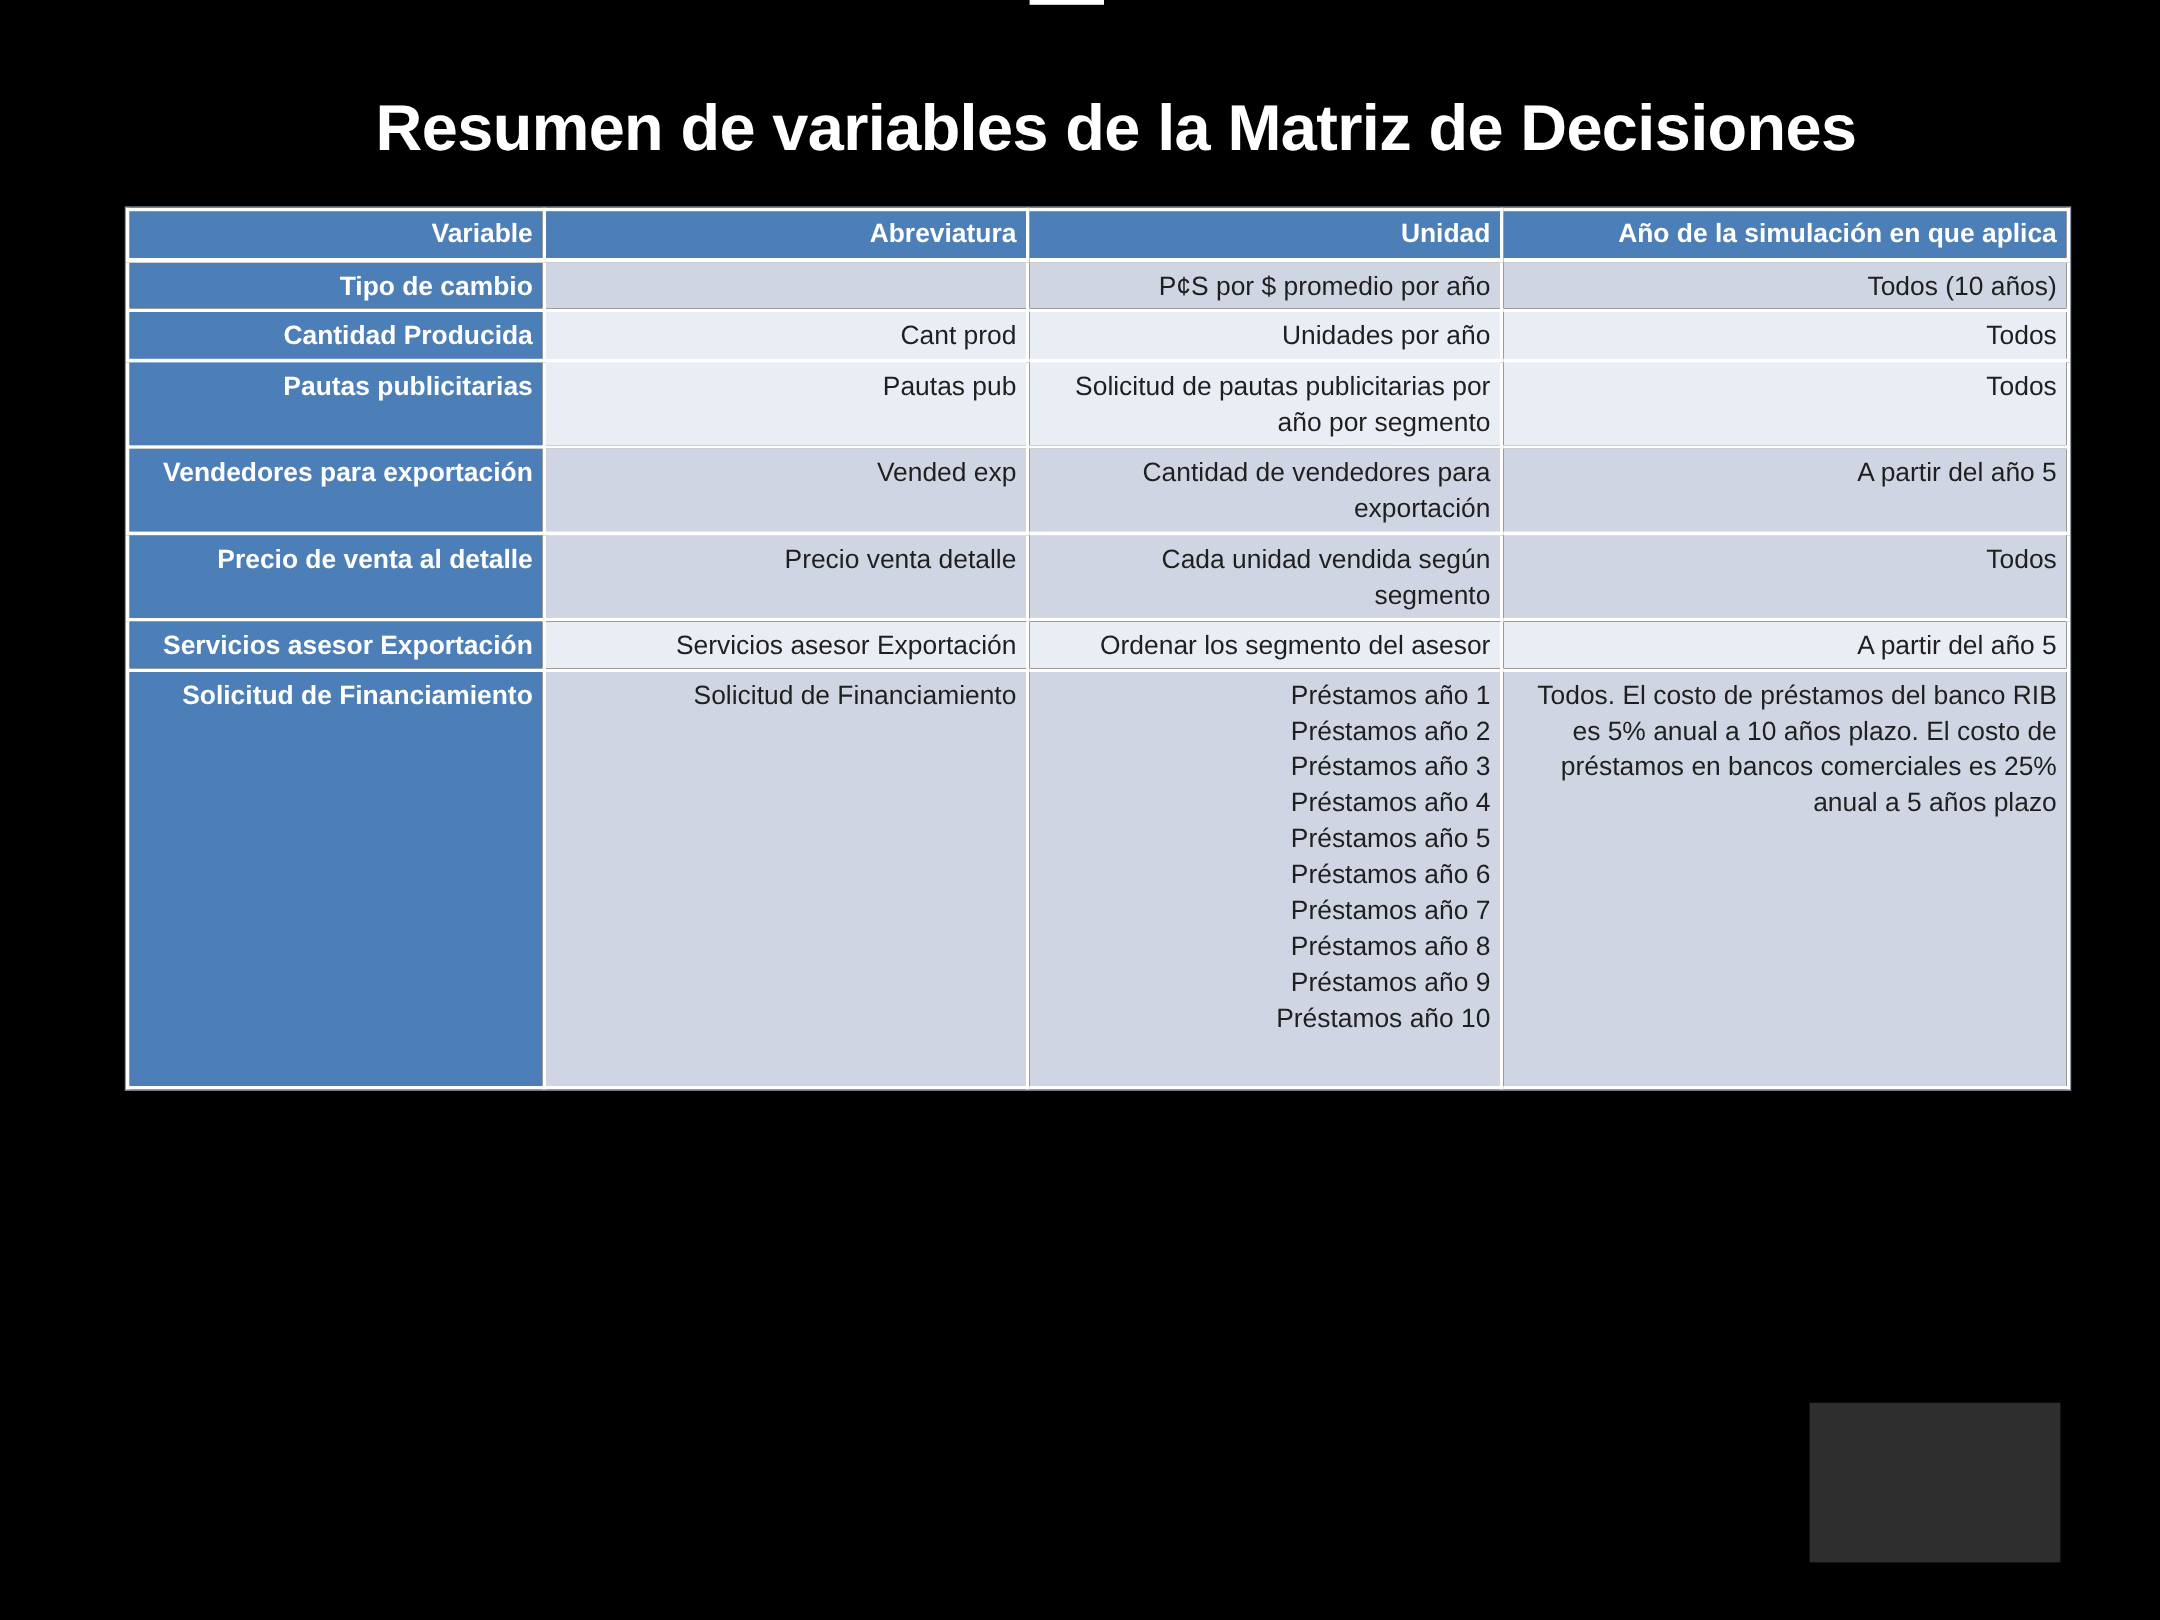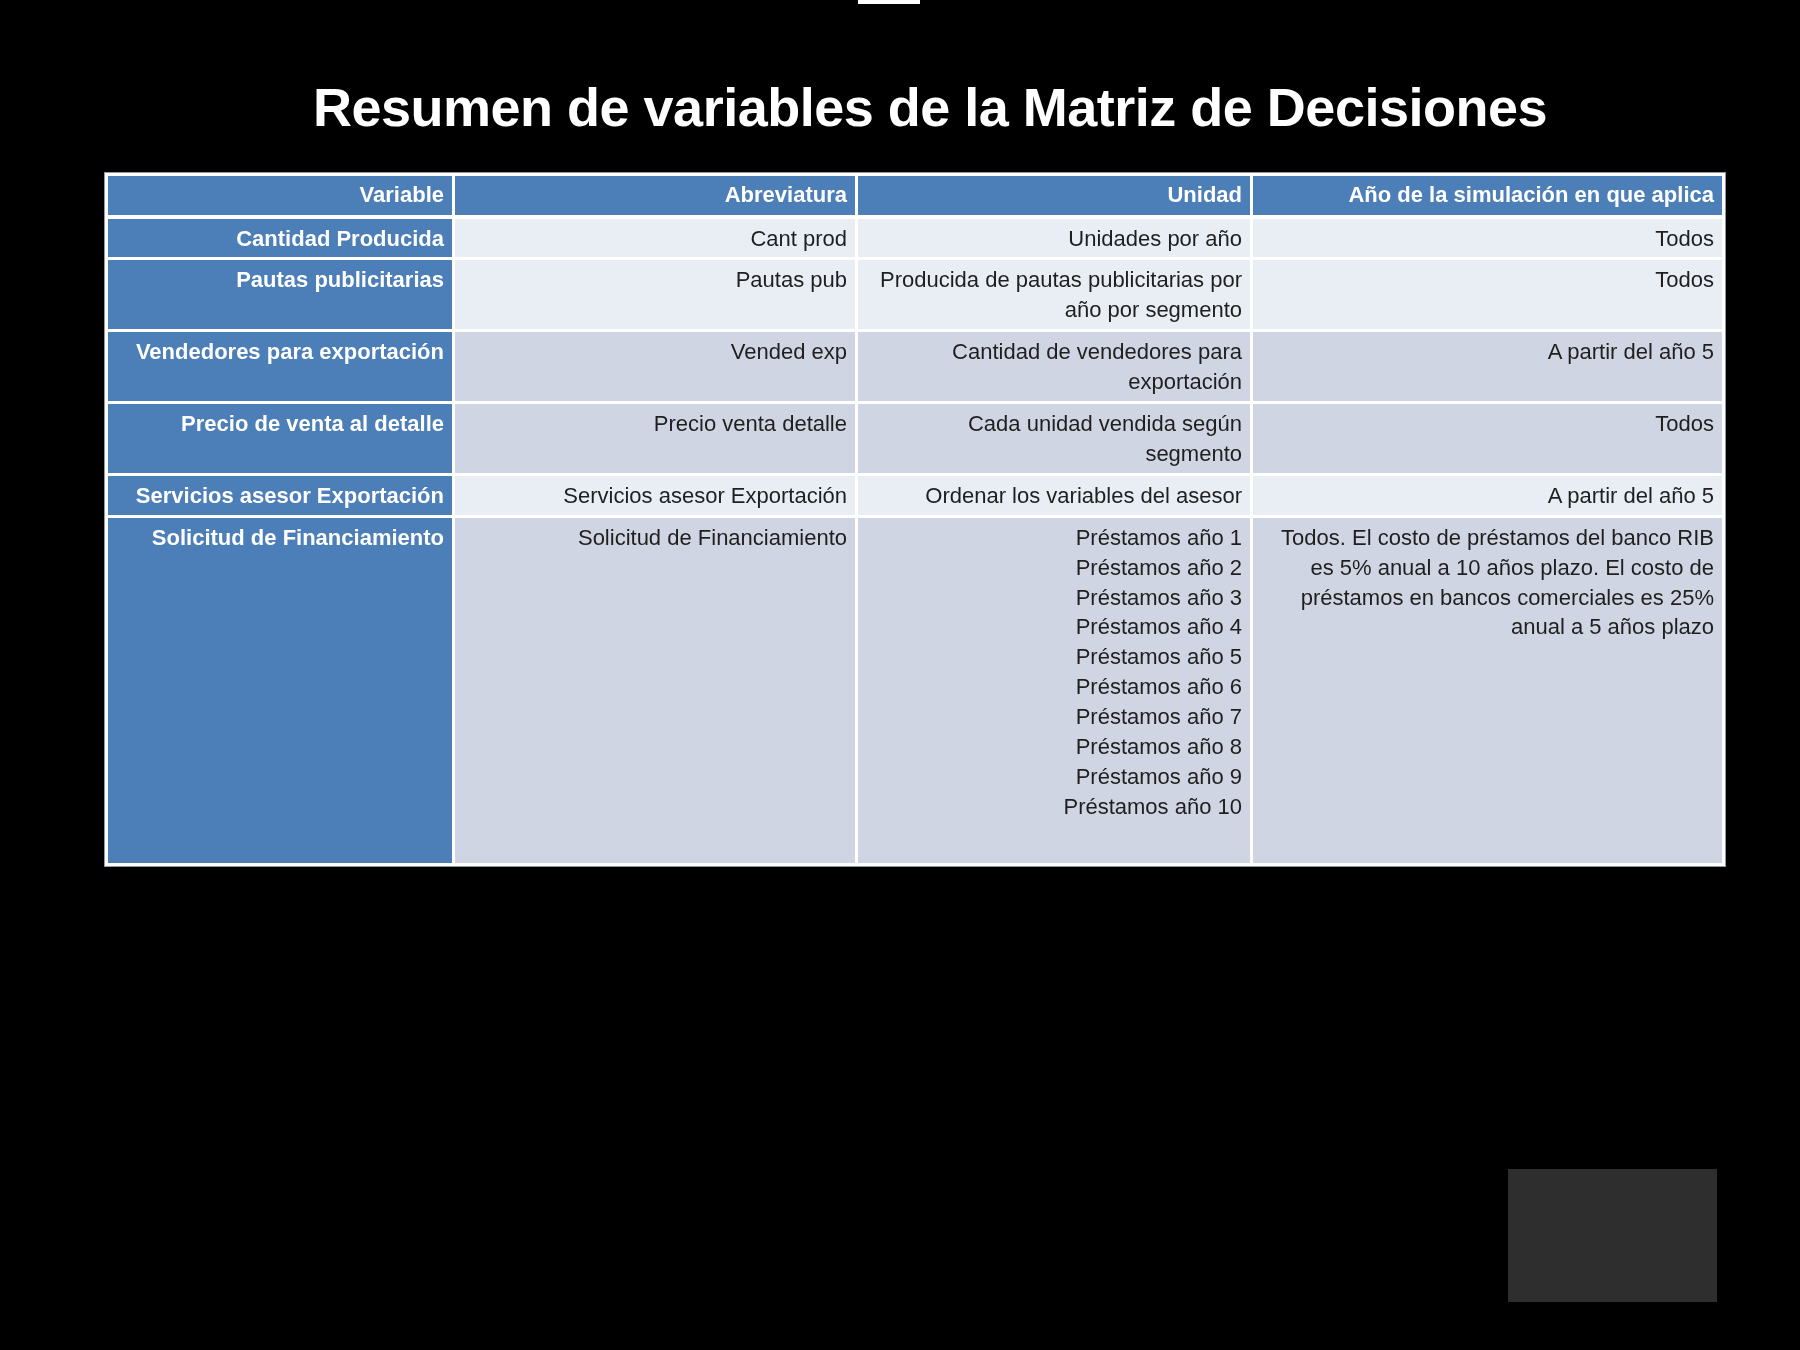--- a/index.html
+++ b/index.html
@@ -84,48 +84,54 @@
   </colgroup>
   <thead>
     <tr style="height:42px">
       <th>Variable</th>
       <th>Abreviatura</th>
       <th>Unidad</th>
       <th>Año de la simulación en que aplica</th>
     </tr>
   </thead>
   <tbody>
+    <tr class="band-dark" style="height:42px">
+      <th>Tipo de cambio</th>
+      <td></td>
+      <td>P¢S por $ promedio por año</td>
+      <td>Todos (10 años)</td>
+    </tr>
     <tr class="band-light" style="height:40px">
       <th>Cantidad Producida</th>
       <td>Cant prod</td>
       <td>Unidades por año</td>
       <td>Todos</td>
     </tr>
     <tr class="band-light" style="height:68px">
       <th>Pautas publicitarias</th>
       <td>Pautas pub</td>
-      <td>Producida de pautas publicitarias por año por segmento</td>
+      <td>Solicitud de pautas publicitarias por año por segmento</td>
       <td>Todos</td>
     </tr>
     <tr class="band-dark" style="height:68px">
       <th>Vendedores para exportación</th>
       <td>Vended exp</td>
       <td>Cantidad de vendedores para exportación</td>
       <td>A partir del año 5</td>
     </tr>
     <tr class="band-dark" style="height:66px">
       <th>Precio de venta al detalle</th>
       <td>Precio venta detalle</td>
       <td>Cada unidad vendida según segmento</td>
       <td>Todos</td>
     </tr>
     <tr class="band-light" style="height:36px">
       <th>Servicios asesor Exportación</th>
       <td>Servicios asesor Exportación</td>
-      <td>Ordenar los variables del asesor</td>
+      <td>Ordenar los segmento del asesor</td>
       <td>A partir del año 5</td>
     </tr>
     <tr class="band-dark" style="height:348px">
       <th>Solicitud de Financiamiento</th>
       <td>Solicitud de Financiamiento</td>
       <td>Préstamos año 1
 Préstamos año 2
 Préstamos año 3
 Préstamos año 4
 Préstamos año 5

